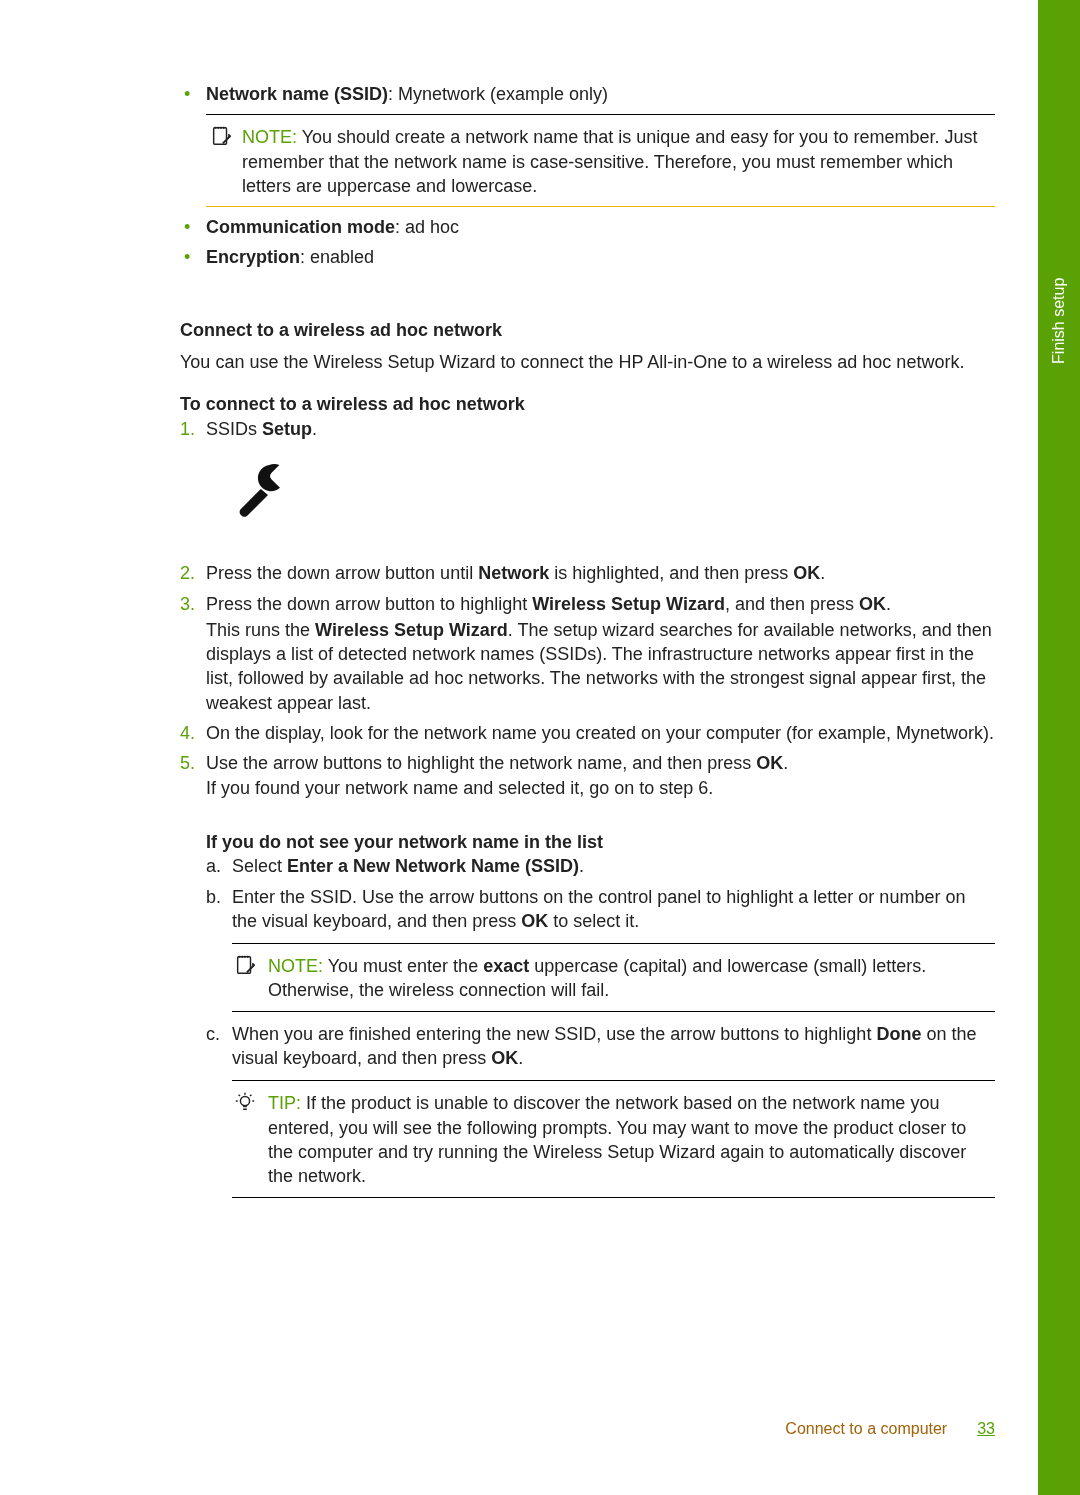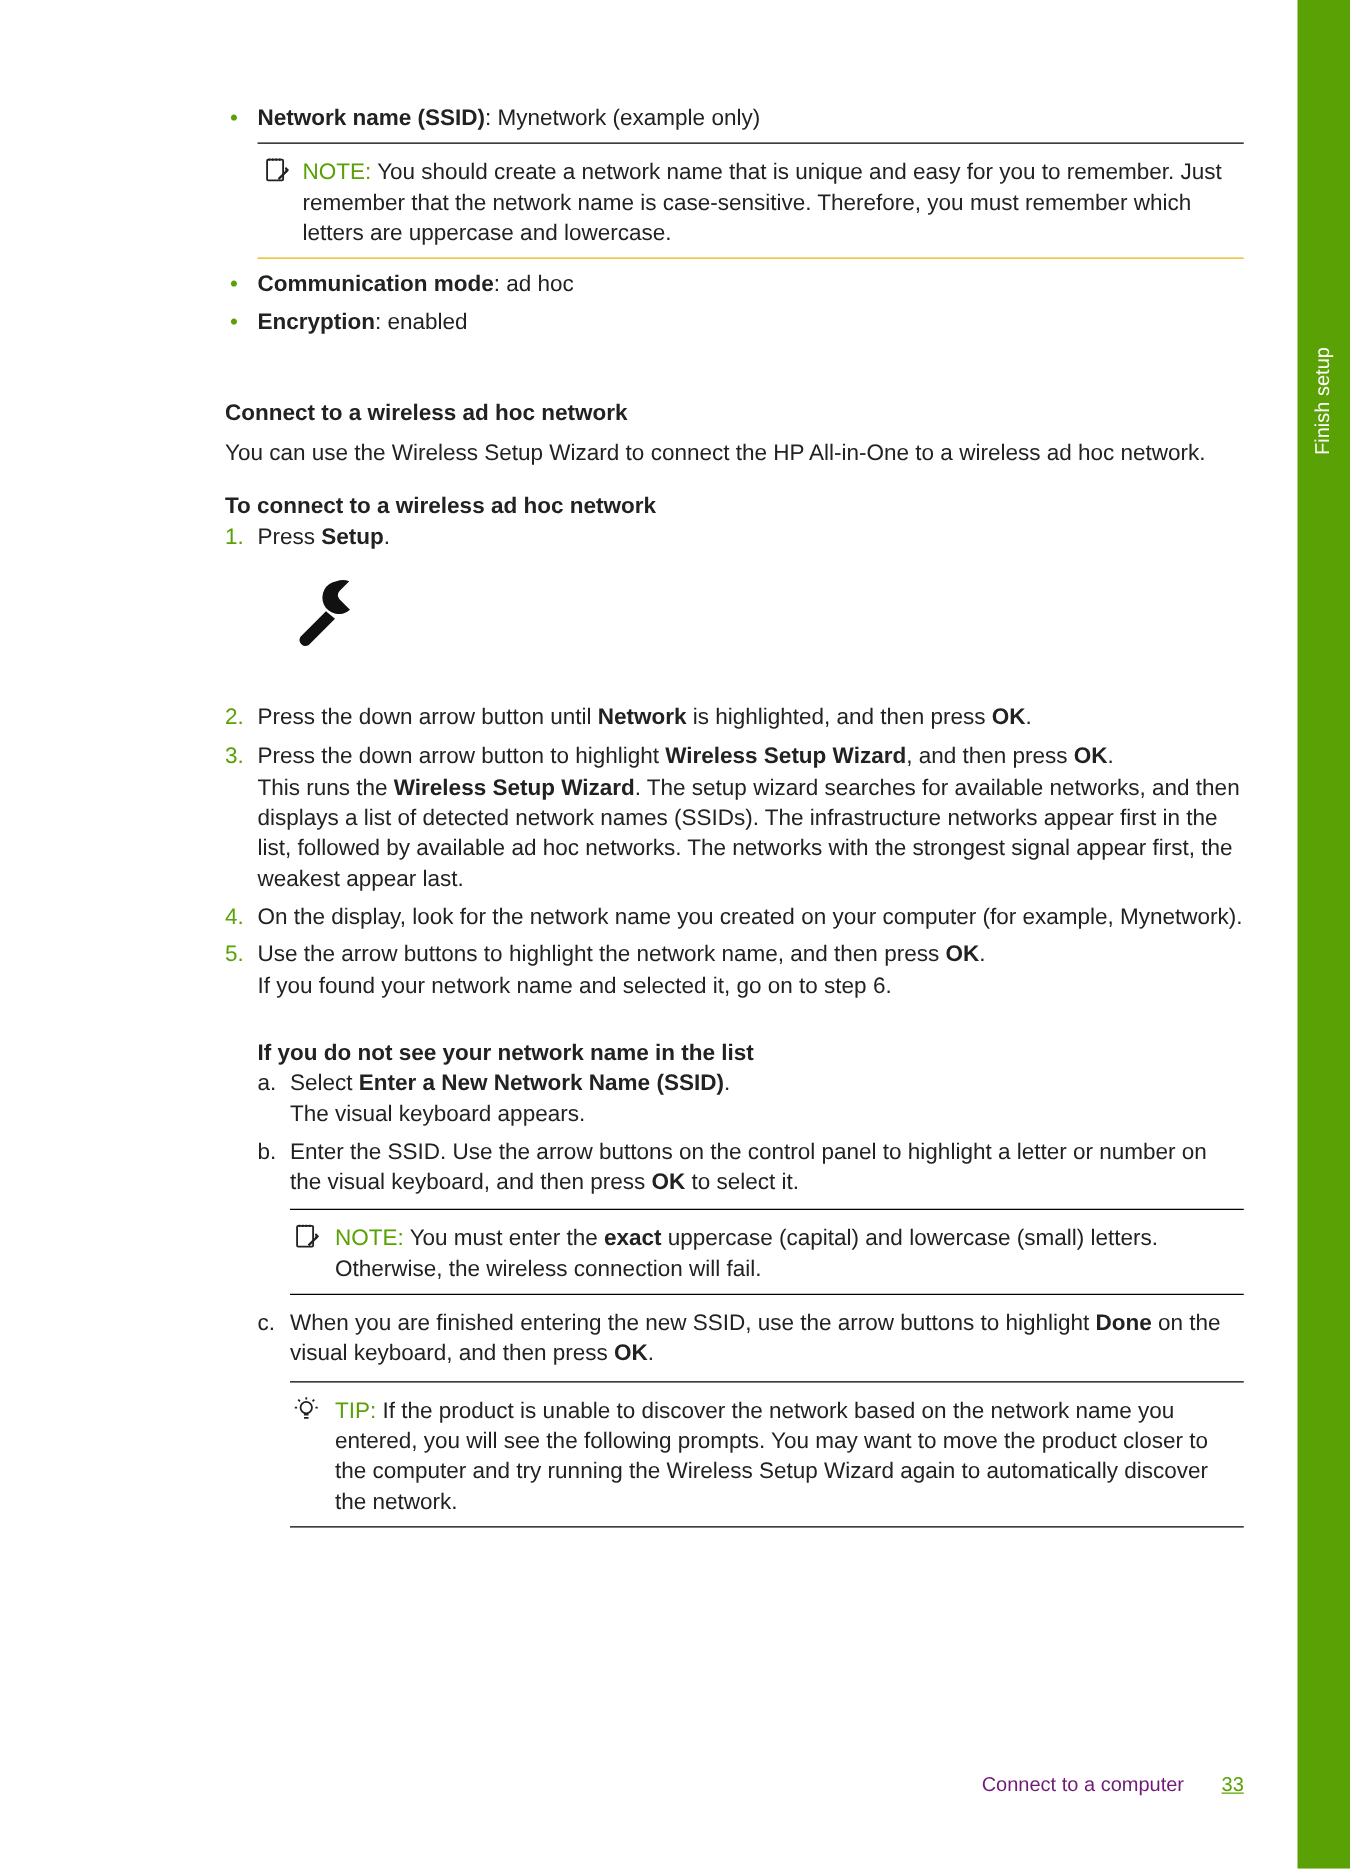--- a/index.html
+++ b/index.html
@@ -139,21 +139,21 @@
   .footer {
     position: absolute;
     bottom: 55px;
     left: 0;
     width: 100%;
     padding-right: 85px;
     box-sizing: border-box;
     text-align: right;
     font-size: 16px;
   }
-  .footer .ftxt { color: #701a75; margin-right: 30px; }
+  .footer .ftxt { color: #a16207; margin-right: 30px; }
   .footer .fpage { color: #5aa106; text-decoration: underline; }
   .spacer30 { height: 30px; }
 </style>
 </head>
 <body>
 
 <div class="page">
   <div class="side-tab">
     <span>Finish setup</span>
   </div>
@@ -186,21 +186,21 @@
     </li>
   </ul>
 
   <div class="sec-head"><b>Connect to a wireless ad hoc network</b></div>
   <div class="para">You can use the Wireless Setup Wizard to connect the HP All-in-One to a wireless ad hoc network.</div>
 
   <div><b>To connect to a wireless ad hoc network</b></div>
 
   <ol class="num">
     <li>
-      <span>Press </span><b>Setup</b><span>.</span>
+      <span>SSIDs </span><b>Setup</b><span>.</span>
       <div class="wrench-wrap">
         <svg class="wrench" viewBox="0 0 100 100">
           <path d="M62 10 a22 22 0 1 0 18 38 l-14 -14 a8 8 0 0 1 0 -11 l13 -13 a22 22 0 0 0 -17 0 z M48 50 L14 84 a8 8 0 0 0 11 11 L60 60 z" fill="#111"></path>
         </svg>
       </div>
     </li>
     <li>
       <span>Press the down arrow button until </span><b>Network</b><span> is highlighted, and then press </span><b>OK</b><span>.</span>
     </li>
     <li>
@@ -214,21 +214,20 @@
       <span>Use the arrow buttons to highlight the network name, and then press </span><b>OK</b><span>.</span>
       <div>If you found your network name and selected it, go on to step 6.</div>
 
       <div class="spacer30"></div>
 
       <div><b>If you do not see your network name in the list</b></div>
 
       <ol class="alpha">
         <li>
           <span>Select </span><b>Enter a New Network Name (SSID)</b><span>.</span>
-          <div>The visual keyboard appears.</div>
         </li>
         <li>
           <span>Enter the SSID. Use the arrow buttons on the control panel to highlight a letter or number on the visual keyboard, and then press </span><b>OK</b><span> to select it.</span>
 
           <div class="nested-callout">
             <span class="co-icon">
               <svg width="22" height="22" viewBox="0 0 24 24" fill="none" stroke="#222" stroke-width="1.6">
                 <rect x="4" y="3" width="14" height="18" rx="1"></rect>
                 <path d="M6 2 v2 M9 2 v2 M12 2 v2 M15 2 v2"></path>
                 <path d="M14 20 L22 12" stroke-width="2"></path>

